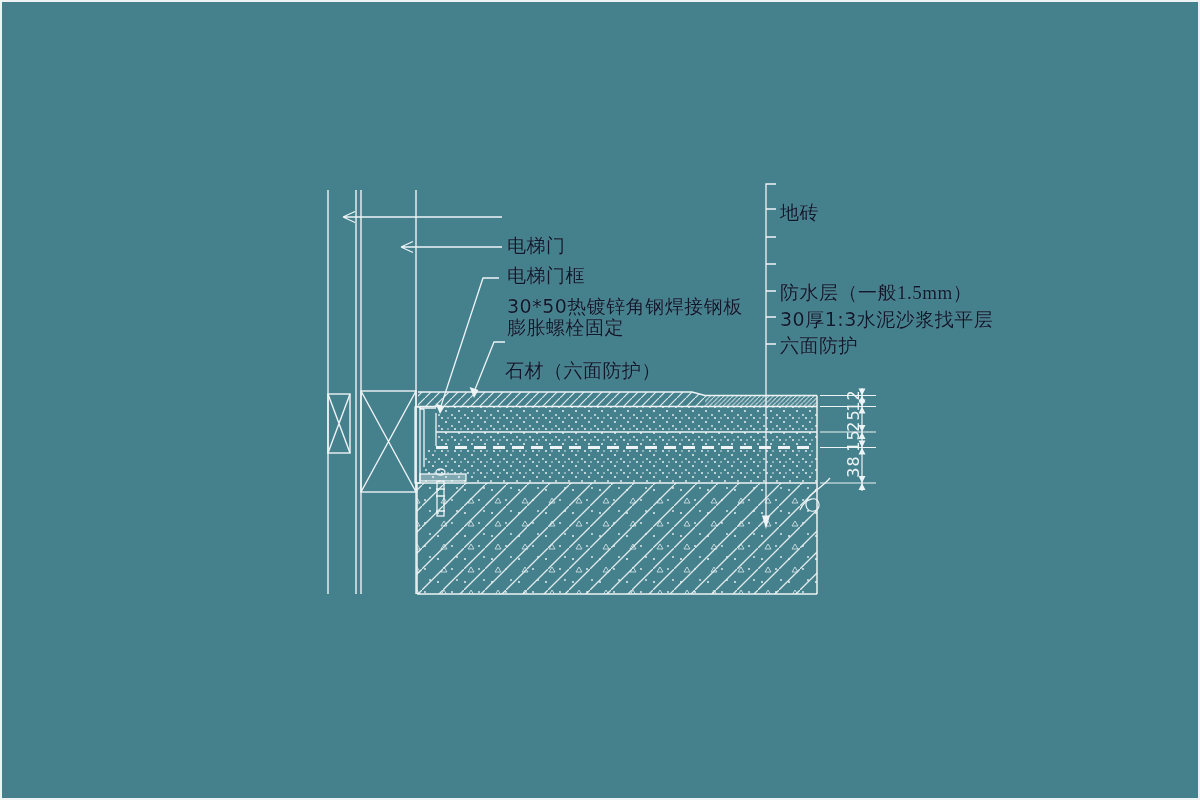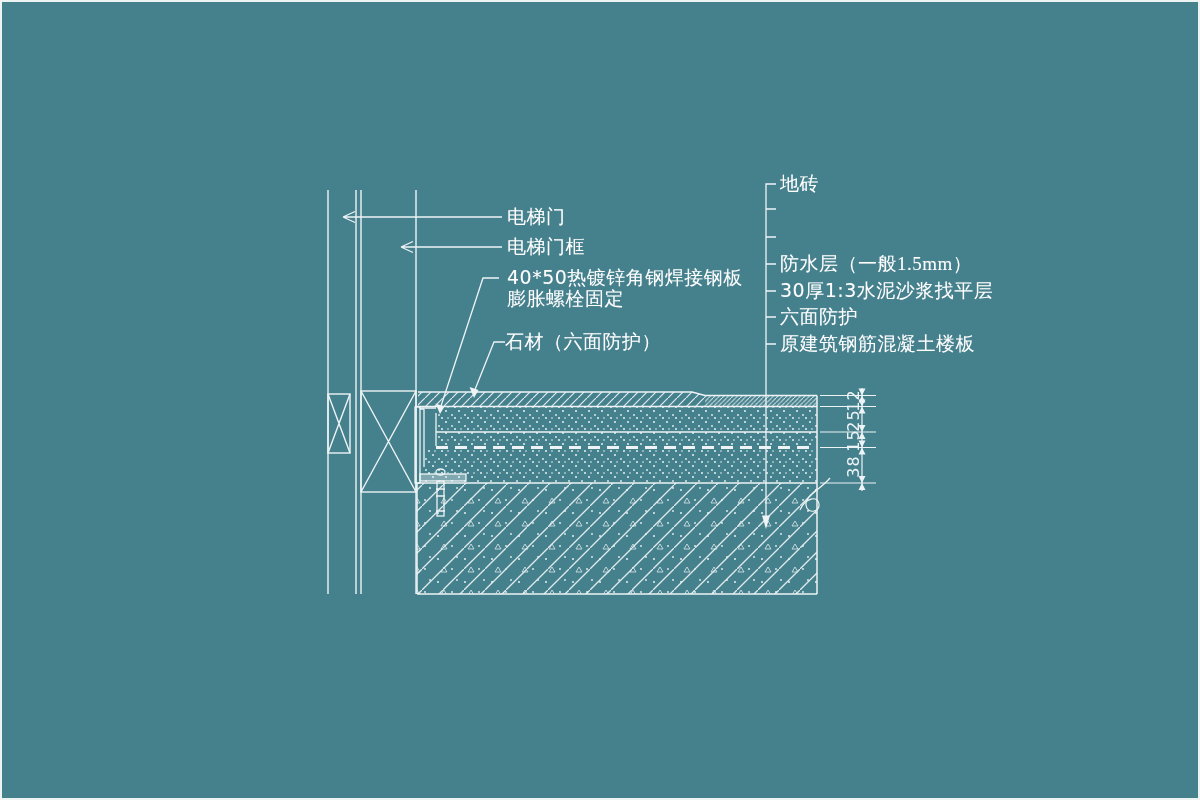--- a/index.html
+++ b/index.html
@@ -8,26 +8,27 @@
     width:1200px;height:800px;
     background:#45808d;
     border:2px solid #eef3f4;
     box-sizing:border-box;
     overflow:hidden;
     font-family:"DejaVu Sans", sans-serif;
   }
   .layer{position:absolute;left:0;top:0;}
   .lbl{
     position:absolute;
-    color:#ffffff;
+    color:#0f172a;
     font-size:19px;
     line-height:21px;
     letter-spacing:0.5px;
     white-space:nowrap;
     text-shadow:0 0 1px rgba(255,255,255,0.25);
+    margin-top:29px;
   }
   .dim{
     position:absolute;
     width:24px;
     text-align:center;
     color:#eef4f6;
     font-size:16px;
     transform:rotate(-90deg);
     letter-spacing:1px;
   }
@@ -138,28 +139,27 @@
         <polygon points="856.5,474 863.5,474 860,481"></polygon>
           <polygon points="856.5,488 863.5,488 860,481"></polygon>
       </g>
     </g>
 
     <path d="M828,476 C818,488 803,493 804,503 C805,512 818,511 817,502 C816,493 803,496 798,508" stroke="#eef4f6" stroke-width="1.2" fill="none"></path>
   </svg>
 
   <div class="lbl" style="left:505px;top:204px;">电梯门</div>
   <div class="lbl" style="left:505px;top:234px;text-align:right;">电梯门框</div>
-  <div class="lbl" style="left:505px;top:265px;">40*50热镀锌角钢焊接钢板</div>
+  <div class="lbl" style="left:505px;top:265px;">30*50热镀锌角钢焊接钢板</div>
   <div class="lbl" style="left:505px;top:286px;">膨胀螺栓固定</div>
   <div class="lbl" style="left:503px;top:329px;">石材（六面防护）</div>
 
   <div class="lbl" style="left:778px;top:171px;">地砖</div>
   <div class="lbl" style="left:778px;top:251px;font-family:Liberation Serif, serif;">防水层（一般1.5mm）</div>
   <div class="lbl" style="left:778px;top:278px;text-align:center;">30厚1:3水泥沙浆找平层</div>
   <div class="lbl" style="left:778px;top:304px;">六面防护</div>
-  <div class="lbl" style="left:778px;top:331px;">原建筑钢筋混凝土楼板</div>
 
   <span class="dim" style="left:839px;top:389px;">12</span>
   <span class="dim" style="left:839px;top:409px;">25</span>
   <span class="dim" style="left:839px;top:429px;">15</span>
   <span class="dim" style="left:839px;top:455px;">38</span>
 
 </div>
 
 </body></html>

